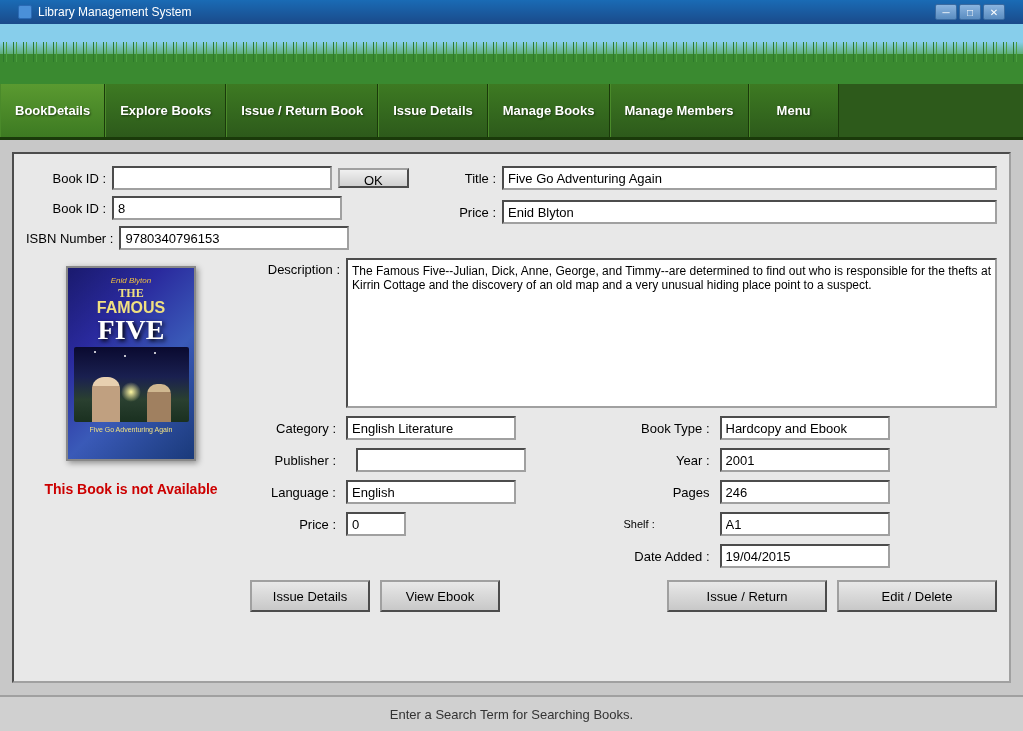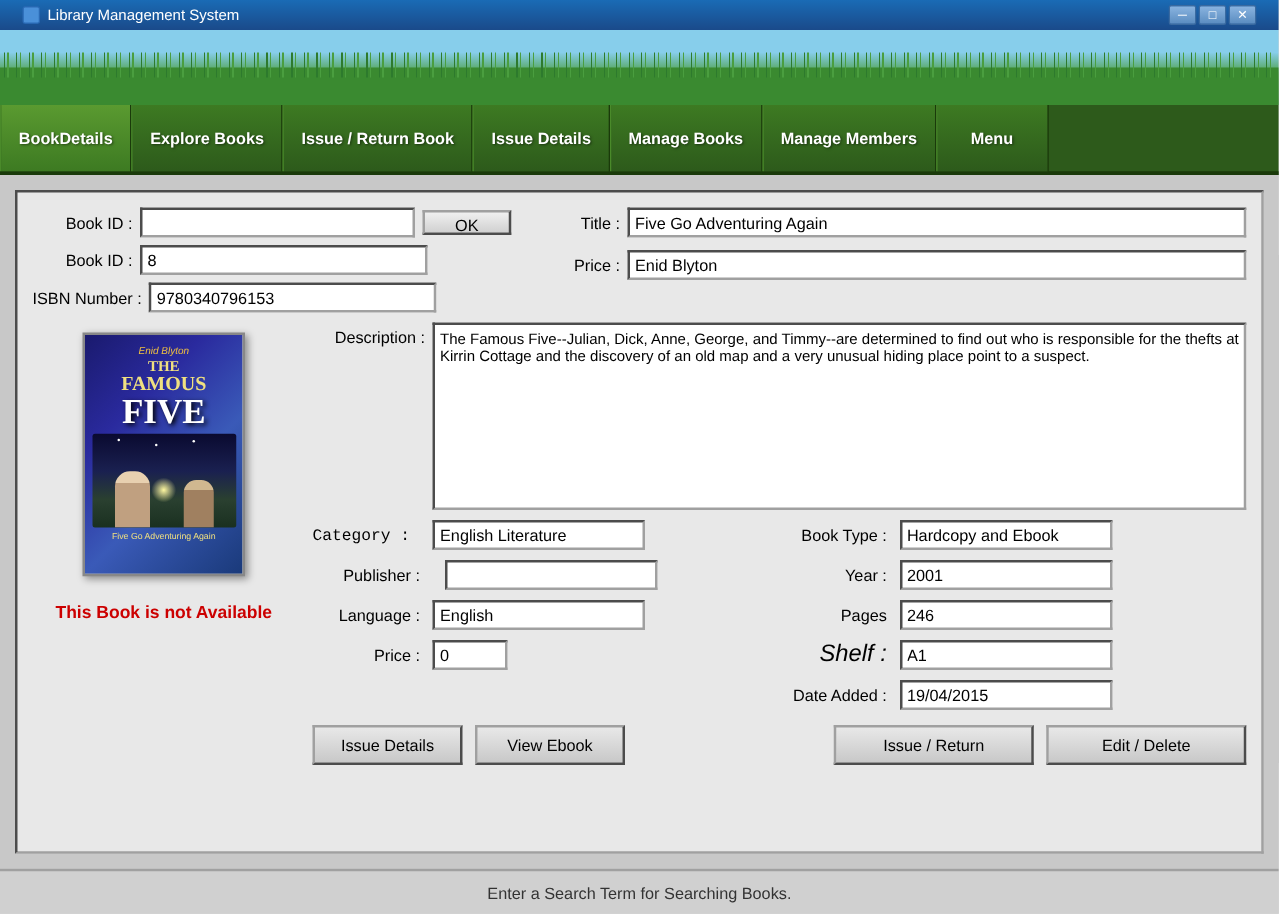--- a/index.html
+++ b/index.html
@@ -273,21 +273,21 @@
       </div>
     </div>
 
     <div style="display:flex; gap:14px; flex:1; align-items:flex-start;">
 
       <div style="width:210px; flex-shrink:0; display:flex; flex-direction:column; align-items:center; gap:10px; padding-top:8px;">
 
         <div class="book-cover">
           <div class="book-cover-author">Enid Blyton</div>
           <div style="color:#f0e080; font-size:12px; font-weight:bold; text-align:center; font-family:serif; line-height:1.1;">THE</div>
-          <div style="color:#f0e080; font-size:16px; font-weight:bold; text-align:center; font-family:Liberation Serif, serif; line-height:1.0;">FAMOUS</div>
+          <div style="color:#f0e080; font-size:16px; font-weight:bold; text-align:center; font-family:Liberation Sans, sans-serif; line-height:1.0;">FAMOUS</div>
           <div style="color:white; font-size:28px; font-weight:bold; text-align:center; font-family:serif; line-height:1.0; text-shadow:2px 2px 4px #000;">FIVE</div>
 
           <div style="width:115px; height:75px; background:linear-gradient(to bottom, #0a0a30 0%, #1a2050 40%, #2a4030 70%, #1a3020 100%); border-radius:2px; margin:3px 0; position:relative; overflow:hidden;">
 
             <div style="position:absolute; top:4px; left:20px; width:2px; height:2px; background:white; border-radius:50%;"></div>
             <div style="position:absolute; top:8px; left:50px; width:2px; height:2px; background:white; border-radius:50%;"></div>
             <div style="position:absolute; top:5px; left:80px; width:2px; height:2px; background:white; border-radius:50%;"></div>
 
             <div style="position:absolute; bottom:0; left:18px; width:28px; height:45px; background:linear-gradient(to bottom, #e8d0b0 0%, #e8d0b0 20%, #c0a080 20%, #c0a080 100%); border-radius:12px 12px 0 0;"></div>
 
@@ -304,21 +304,21 @@
       <div style="flex:1; display:flex; flex-direction:column; gap:8px;">
 
         <div style="display:flex; gap:6px; align-items:flex-start;">
           <span style="font-size:13px; min-width:90px; text-align:right; padding-top:4px;">Description :</span>
           <textarea class="desc-textarea" style="">The Famous Five--Julian, Dick, Anne, George, and Timmy--are determined to find out who is responsible for the thefts at Kirrin Cottage and the discovery of an old map and a very unusual hiding place point to a suspect.</textarea>
         </div>
 
         <div style="display:grid; grid-template-columns:1fr 1fr; gap:8px 0; align-items:center;">
 
           <div style="display:flex; align-items:center; gap:6px;">
-            <span style="font-size:13px; min-width:90px; padding-right:4px;font-family:Liberation Mono, monospace;">Category :</span>
+            <span style="font-size:13px; min-width:90px; text-align:right; padding-right:4px;">Category :</span>
             <input type="text" class="tcf-input" value="English Literature" style="">
           </div>
 
           <div style="display:flex; align-items:center; gap:6px;">
             <span style="font-size:13px; min-width:90px; text-align:right; padding-right:4px;">Book Type :</span>
             <input type="text" class="tcf-input" value="Hardcopy and Ebook" style="">
           </div>
 
           <div style="display:flex; align-items:center; gap:16px;">
             <span style="font-size:13px; min-width:90px; text-align:right; padding-right:4px;">Publisher :</span>
@@ -339,21 +339,21 @@
             <span style="font-size:13px; min-width:90px; text-align:right; padding-right:4px;">Pages</span>
             <input type="text" class="tcf-input" value="246" style="">
           </div>
 
           <div style="display:flex; align-items:center; gap:6px;">
             <span style="font-size:13px; min-width:90px; text-align:right; padding-right:4px;">Price :</span>
             <input type="text" style="width: 60px; border: 2px inset rgb(160, 160, 160); background: white; padding: 2px 4px; font-size: 13px; height: 24px;" value="0">
           </div>
 
           <div style="display:flex; align-items:center; gap:6px;">
-            <span style="font-size:19px; min-width:90px; text-align:right; padding-right:4px;font-style:italic;">Shelf :</span>
+            <span style="font-size:11px; min-width:90px; text-align:left; padding-right:4px;">Shelf :</span>
             <input type="text" class="tcf-input" value="A1" style="">
           </div>
 
           <div></div>
 
           <div style="display:flex; align-items:center; gap:6px;">
             <span style="font-size:13px; min-width:90px; text-align:right; padding-right:4px;">Date Added :</span>
             <input type="text" class="tcf-input" value="19/04/2015" style="">
           </div>
         </div>

